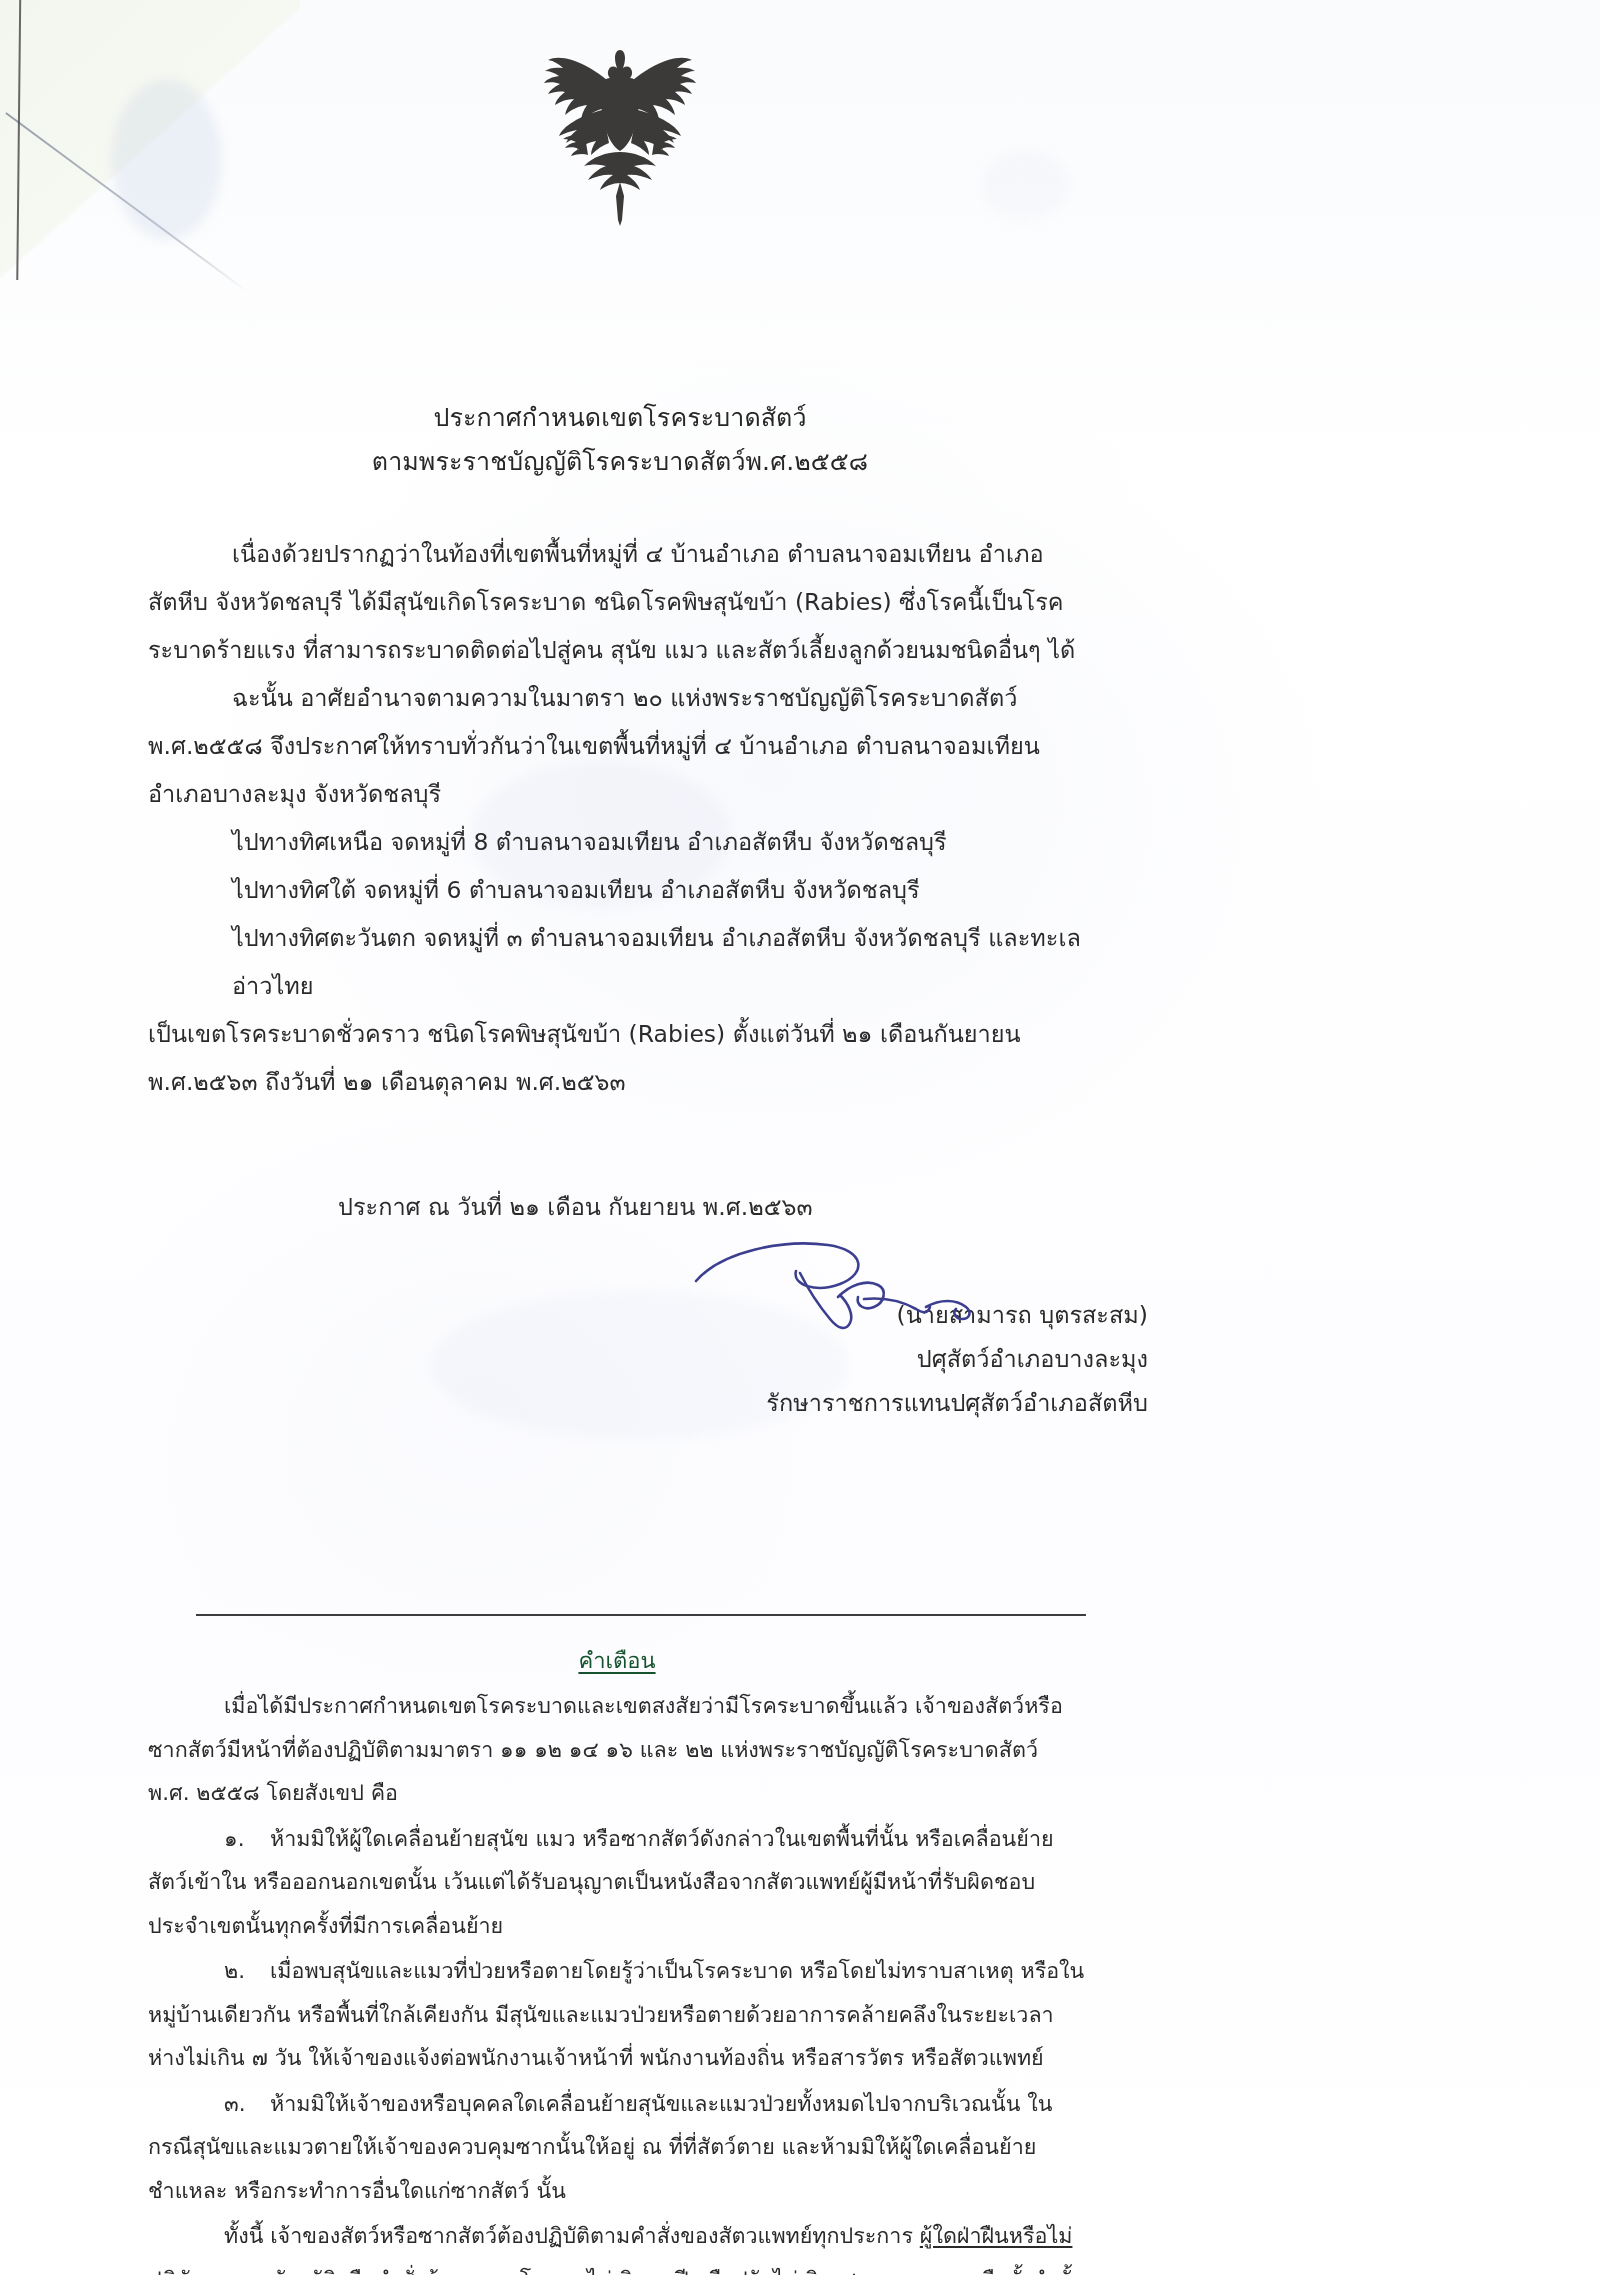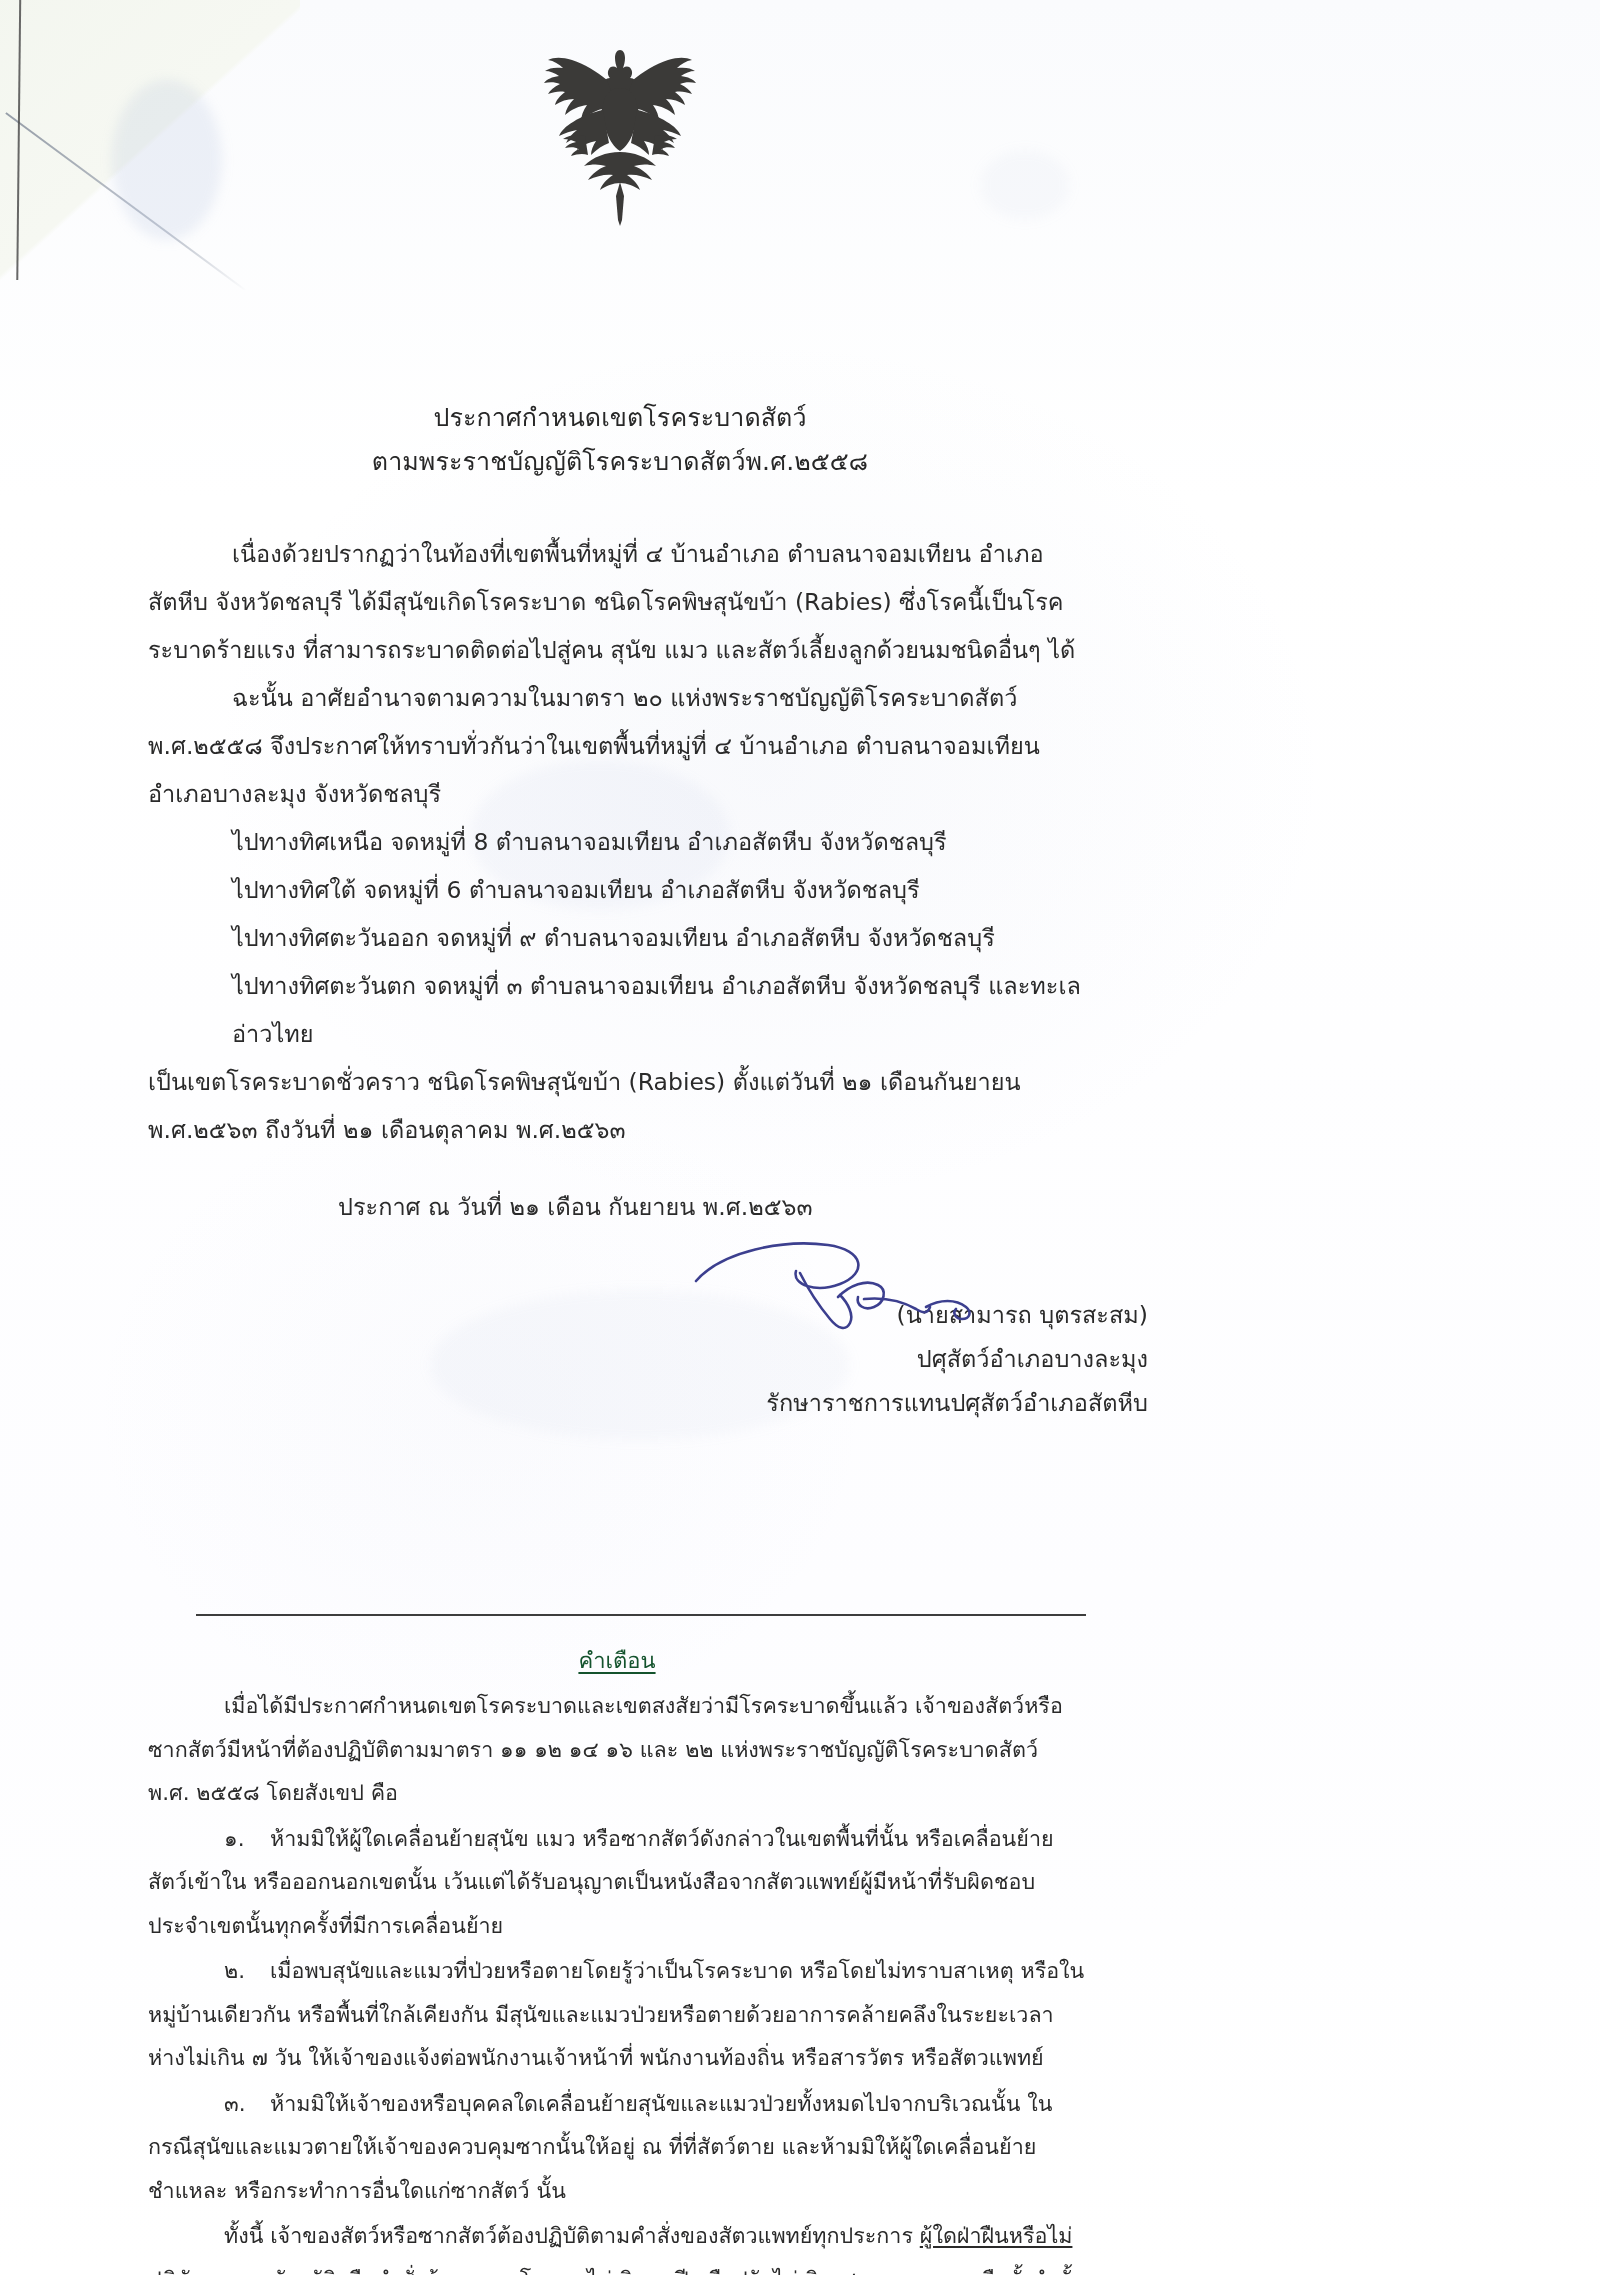--- a/index.html
+++ b/index.html
@@ -262,21 +262,20 @@
 
     <div class="body-block">
       <div class="para">
         <span class="indent"></span><span>เนื่องด้วยปรากฏว่าในท้องที่เขตพื้นที่หมู่ที่ ๔ บ้านอำเภอ ตำบลนาจอมเทียน อำเภอสัตหีบ จังหวัดชลบุรี ได้มีสุนัขเกิดโรคระบาด ชนิดโรคพิษสุนัขบ้า (Rabies) ซึ่งโรคนี้เป็นโรคระบาดร้ายแรง ที่สามารถระบาดติดต่อไปสู่คน สุนัข แมว และสัตว์เลี้ยงลูกด้วยนมชนิดอื่นๆ ได้</span>
       </div>
       <div class="para">
         <span class="indent"></span><span>ฉะนั้น อาศัยอำนาจตามความในมาตรา ๒๐ แห่งพระราชบัญญัติโรคระบาดสัตว์ พ.ศ.๒๕๕๘ จึงประกาศให้ทราบทั่วกันว่าในเขตพื้นที่หมู่ที่ ๔ บ้านอำเภอ ตำบลนาจอมเทียน อำเภอบางละมุง จังหวัดชลบุรี</span>
       </div>
       <div class="dir-line">ไปทางทิศเหนือ จดหมู่ที่ 8 ตำบลนาจอมเทียน อำเภอสัตหีบ จังหวัดชลบุรี</div>
       <div class="dir-line">ไปทางทิศใต้ จดหมู่ที่ 6 ตำบลนาจอมเทียน อำเภอสัตหีบ จังหวัดชลบุรี</div>
-      <div class="dir-line">ไปทางทิศตะวันออก จดหมู่ที่ ๙ ตำบลนาจอมเทียน อำเภอสัตหีบ จังหวัดชลบุรี</div>
       <div class="dir-line">ไปทางทิศตะวันตก จดหมู่ที่ ๓ ตำบลนาจอมเทียน อำเภอสัตหีบ จังหวัดชลบุรี และทะเลอ่าวไทย</div>
       <div class="para">
         <span>เป็นเขตโรคระบาดชั่วคราว ชนิดโรคพิษสุนัขบ้า (Rabies) ตั้งแต่วันที่ ๒๑ เดือนกันยายน พ.ศ.๒๕๖๓ ถึงวันที่ ๒๑ เดือนตุลาคม พ.ศ.๒๕๖๓</span>
       </div>
     </div>
 
     <div class="sign-block">
       <div class="sign-date">ประกาศ ณ วันที่ ๒๑ เดือน กันยายน พ.ศ.๒๕๖๓</div>
 
       <svg class="signature-svg" viewBox="0 0 330 110" aria-label="signature">

